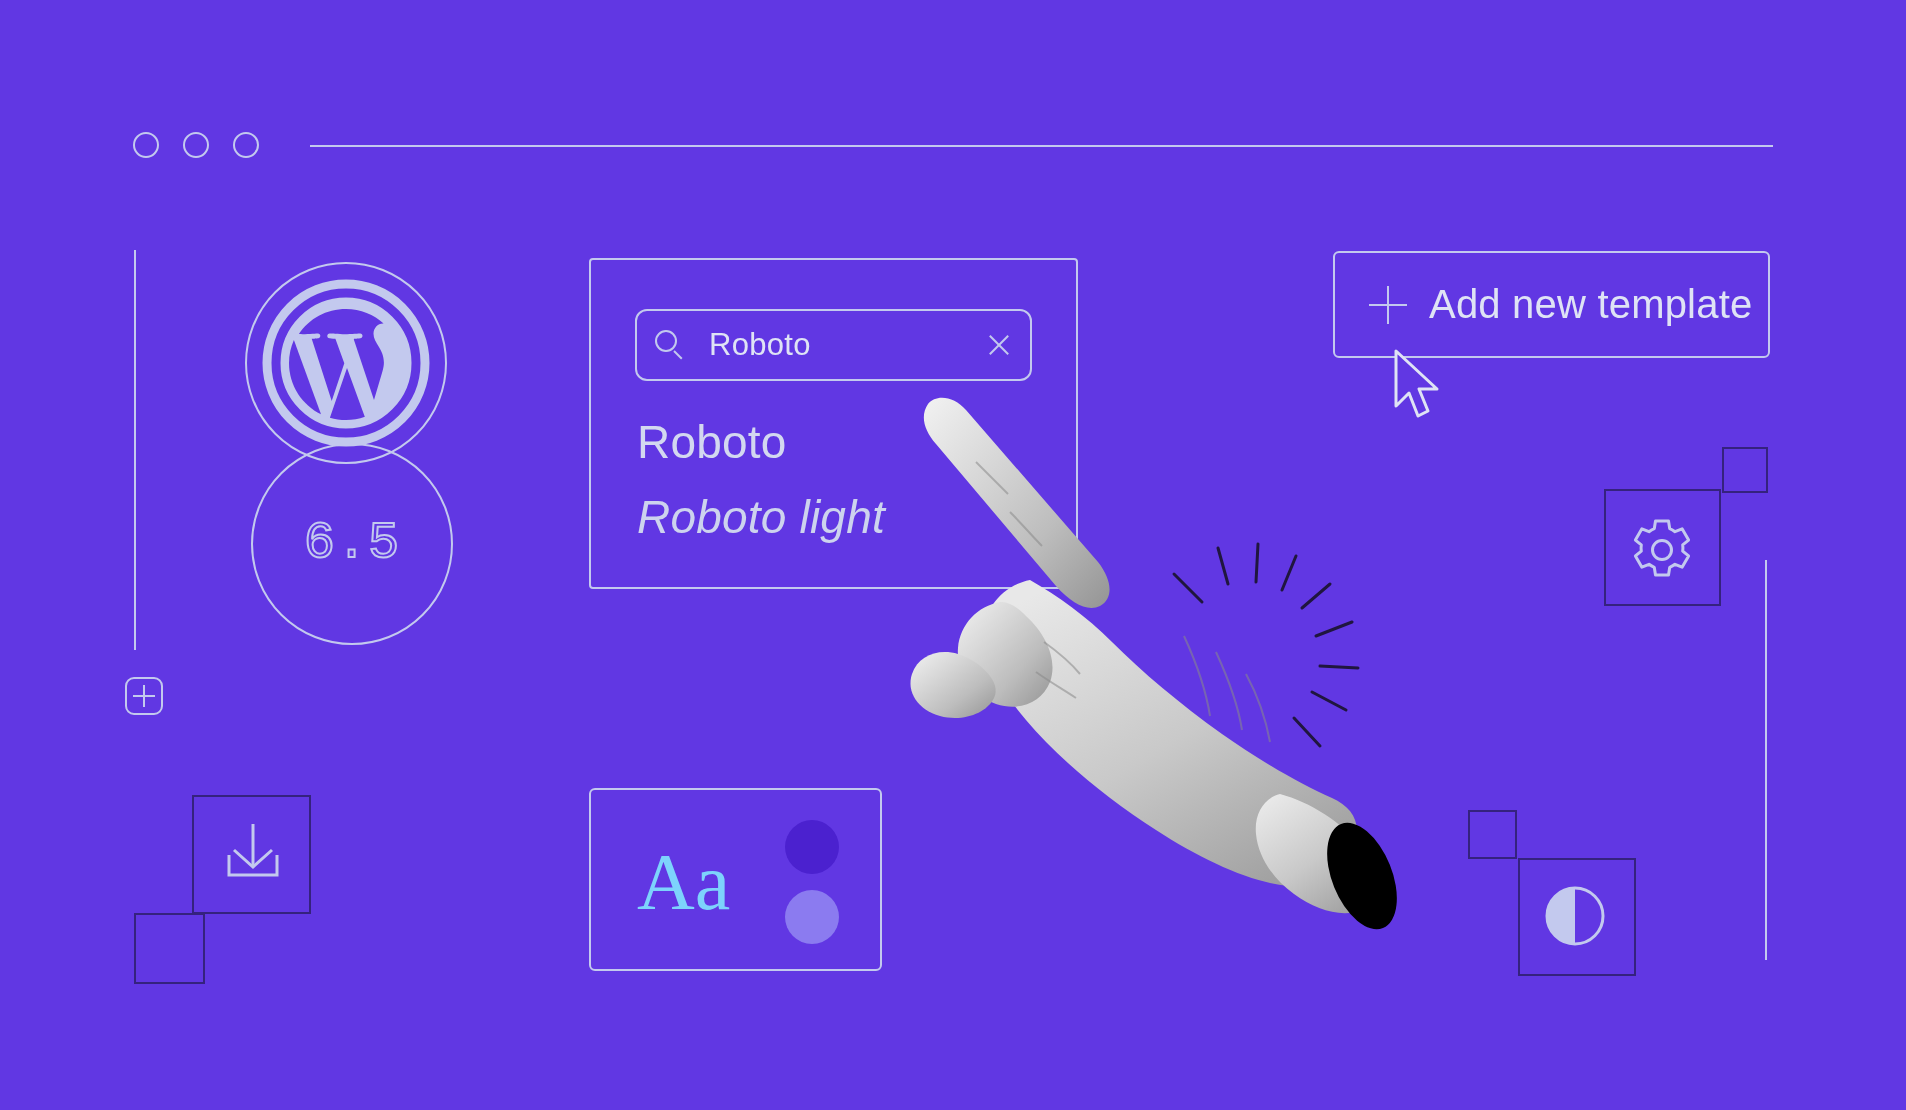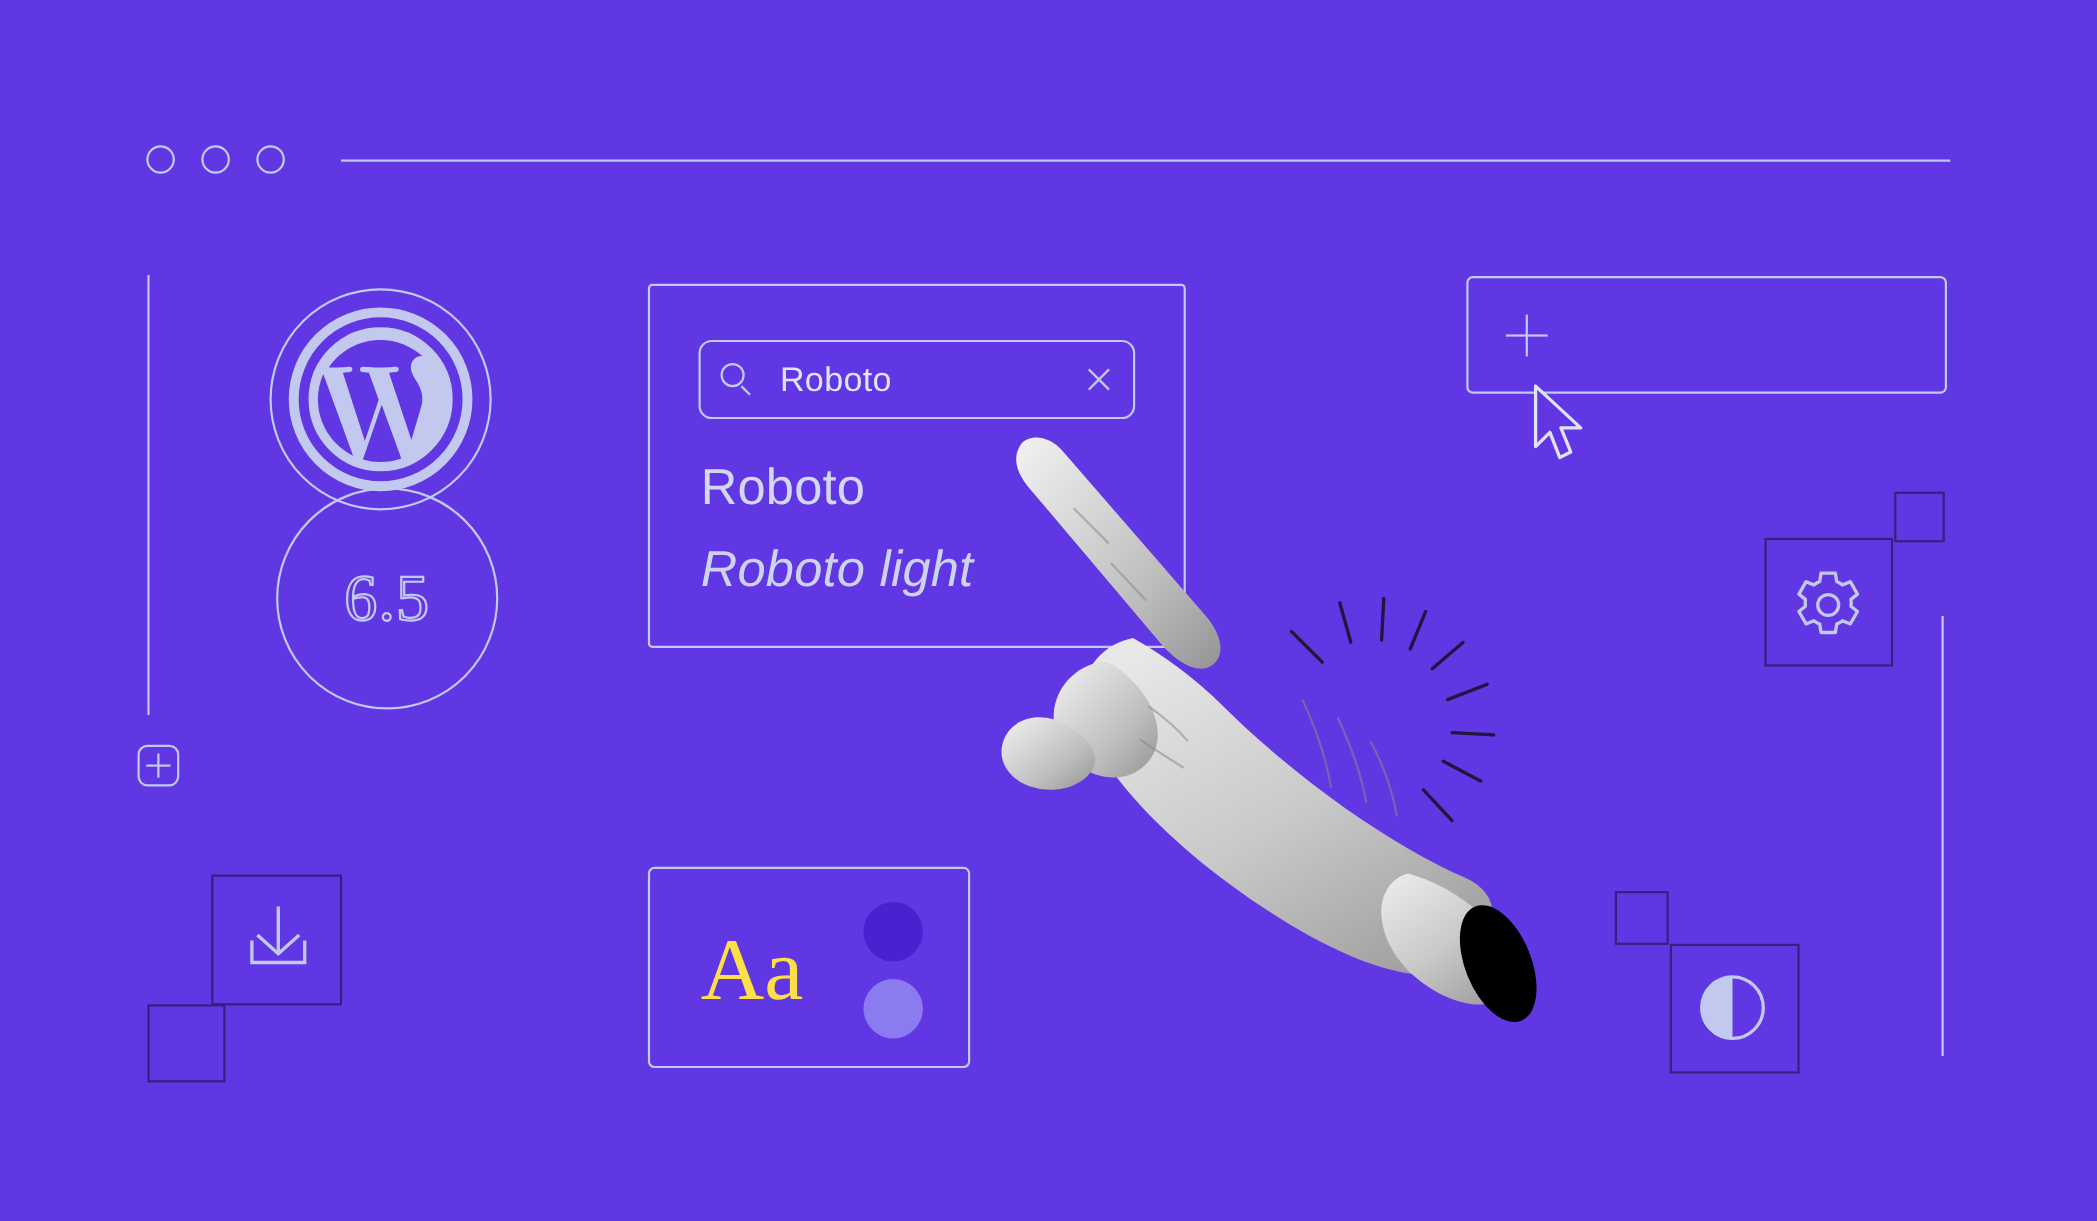--- a/index.html
+++ b/index.html
@@ -33,22 +33,22 @@
   #slider-right{left:1756px;top:560px;height:400px;}
   #slider-right .track{height:400px;}
 
   
   .wp-wrap{position:absolute;left:245px;top:262px;}
   .wp-ring{position:absolute;left:0;top:0;width:202px;height:202px;border-radius:50%;
       border:2px solid #c3c9ee;box-sizing:border-box;}
   .ver-circle{position:absolute;left:251px;top:443px;width:202px;height:202px;
       border-radius:50%;border:2px solid #c3c9ee;box-sizing:border-box;
       display:flex;align-items:center;justify-content:center;}
-  .ver-text{font-size:60px;font-weight:400;letter-spacing:1px;color:transparent;
-      -webkit-text-stroke:2px #c3c9ee;line-height:1;font-family:Liberation Serif, serif;}
+  .ver-text{font-size:52px;font-weight:400;letter-spacing:1px;color:transparent;
+      -webkit-text-stroke:2px #c3c9ee;line-height:1;font-family:Liberation Mono, monospace;}
 
   
   .panel{position:absolute;border:2px solid #c3c9ee;border-radius:4px;box-sizing:border-box;}
 
   
   #font-card{left:589px;top:258px;width:489px;height:331px;}
   #search-box{position:absolute;left:635px;top:309px;width:397px;height:72px;
       border:2px solid #c3c9ee;border-radius:12px;box-sizing:border-box;
       display:flex;align-items:center;padding:0 18px;}
   .mag{flex:0 0 auto;width:30px;height:30px;position:relative;margin-right:24px;}
@@ -72,21 +72,21 @@
       display:flex;align-items:center;padding-left:34px;}
   .tplus{position:relative;width:38px;height:38px;flex:0 0 auto;margin-right:22px;}
   .tplus:before,.tplus:after{content:"";position:absolute;background:#c3c9ee;}
   .tplus:before{left:0;top:18px;width:38px;height:2px;}
   .tplus:after{top:0;left:18px;height:38px;width:2px;}
   .tplabel{color:#dfe3f5;font-size:40px;font-weight:400;letter-spacing:.2px;white-space:nowrap;}
 
   
   #type-card{left:589px;top:788px;width:293px;height:183px;border-radius:6px;}
   .aa{position:absolute;left:637px;top:842px;font-family:"Liberation Serif",serif;
-      font-size:80px;color:#fde047;line-height:1;}
+      font-size:80px;color:#7dd3fc;line-height:1;}
   .swatch{position:absolute;border-radius:50%;}
   #swatch-dark{left:785px;top:820px;width:54px;height:54px;background:#4b21cf;}
   #swatch-light{left:785px;top:890px;width:54px;height:54px;background:#8b7bf0;}
 
   
   .sq{position:absolute;border:2px solid #35227e;box-sizing:border-box;}
   #dl-sq-big{left:192px;top:795px;width:119px;height:119px;}
   #dl-sq-small{left:134px;top:913px;width:71px;height:71px;}
   #gear-sq-big{left:1604px;top:489px;width:117px;height:117px;}
   #gear-sq-small{left:1722px;top:447px;width:46px;height:46px;}
@@ -157,20 +157,21 @@
     <span class="mag"></span>
     <span class="search-val" title="Search fonts">Roboto</span>
     <span class="xbtn"></span>
   </div>
 
   <div class="font-result" id="font-r0">Roboto</div>
   <div class="font-result" id="font-r1">Roboto light</div>
 
   <div class="panel" id="tmpl-btn">
     <span class="tplus"></span>
+    <span class="tplabel">Add new template</span>
   </div>
 
   <div class="panel" id="type-card"></div>
   <div class="aa">Aa</div>
   <div class="swatch" id="swatch-dark"></div>
   <div class="swatch" id="swatch-light"></div>
 
   <div class="sq" id="dl-sq-big"></div>
   <div class="sq" id="dl-sq-small"></div>
   <svg id="download-icon" viewBox="0 0 66 64">

